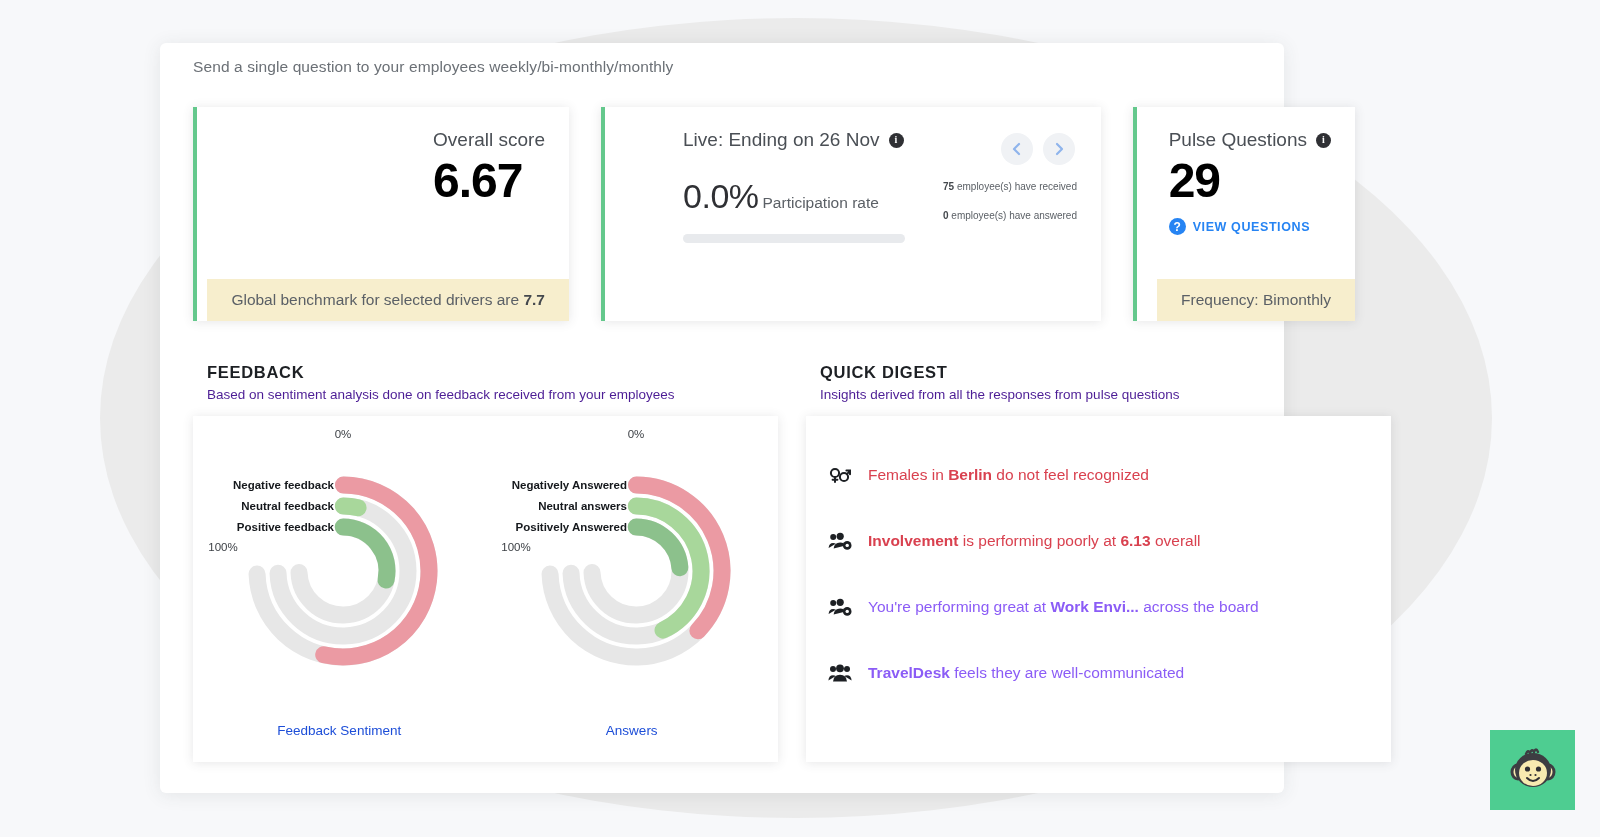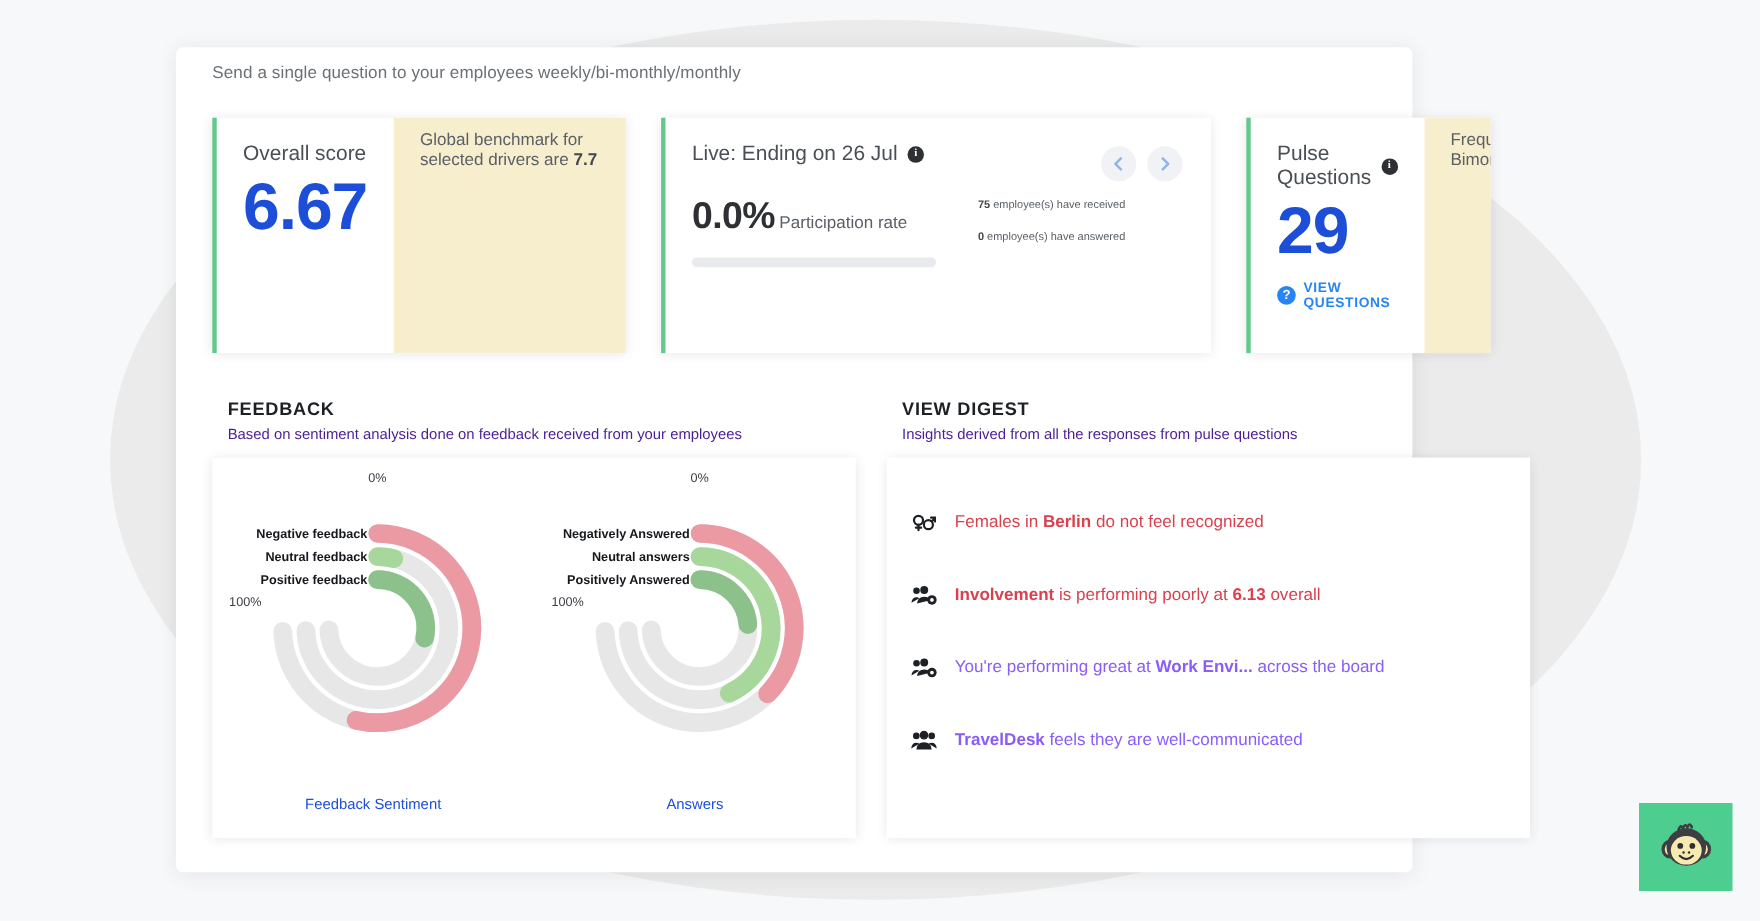--- a/index.html
+++ b/index.html
@@ -48,36 +48,37 @@
     width: 1198px; height: 214px;
     display: flex;
     gap: 0;
   }
   .kpi {
     position: relative;
     background: #ffffff;
     border-left: 4px solid #64c88c;
     box-shadow: 0 1px 10px rgba(60,64,72,0.13);
     display: flex;
-    flex-direction: row;
+    flex-direction: column;
     overflow: hidden;
+    align-items: flex-end;
   }
   .kpi-body { flex: 1; padding: 22px 24px 0 24px; }
   .kpi-title {
     font-size: 19px;
     color: #4a4f55;
     font-weight: 400;
     display: flex;
     align-items: center;
     gap: 9px;
   }
   .kpi-value {
-    font-size: 60px;
-    font-weight: 700;
-    color: #1d4ed8;
+    font-size: 48px;
+    font-weight: 700;
+    color: #000000;
     letter-spacing: -1px;
     line-height: 1.15;
     margin-top: 2px;
   }
   .kpi-footer {
     background: #f7eecd;
     padding: 12px 24px;
     font-size: 15.5px;
     color: #5b6066;
   }
@@ -105,21 +106,21 @@
 
   
   .live-row {
     display: flex;
     align-items: flex-start;
     margin-top: 26px;
   }
   .live-left { width: 250px; }
   .live-pct {
     font-size: 34px;
-    font-weight: 700;
+    font-weight: 400;
     color: #2f3034;
     letter-spacing: -0.5px;
     display: inline-block;
   }
   .live-pct-label {
     font-size: 15.5px;
     color: #5b6066;
     margin-left: 4px;
   }
   .progress-track {
@@ -306,21 +307,21 @@
           <div class="kpi-value">6.67</div>
         </div>
         <div class="kpi-footer">
           <span>Global benchmark for selected drivers are </span><b>7.7</b>
         </div>
       </div>
 
       <div class="kpi kpi-live">
         <div class="kpi-body">
           <div class="kpi-title">
-            <span>Live: Ending on 26 Jul</span>
+            <span>Live: Ending on 26 Nov</span>
             <span class="info-dot">i</span>
           </div>
 
           <div class="nav-btns">
             <button class="nav-btn">
               <svg width="14" height="14" viewBox="0 0 14 14">
                 <path d="M9 2 L4 7 L9 12" fill="none" stroke="#8fb4ec" stroke-width="2.2" stroke-linecap="round" stroke-linejoin="round"></path>
               </svg>
             </button>
             <button class="nav-btn">
@@ -406,21 +407,21 @@
                   <text x="141" y="115" class="series-label">Positively Answered</text>
                 </svg>
               <div class="chart-caption">Answers</div>
             </div>
           </div>
         </div>
       </div>
 
       <div class="section section-qd">
         <div class="section-head">
-          <div class="section-title">VIEW DIGEST</div>
+          <div class="section-title">QUICK DIGEST</div>
           <div class="section-sub">Insights derived from all the responses from pulse questions</div>
         </div>
         <div class="section-card">
           <div class="digest-list" id="digest-list">
               <div class="digest-item">
                 <span class="digest-icon neg" style="color: rgb(29, 32, 36);">
                   <svg width="22" height="18" viewBox="0 0 22 18">
                     <circle cx="6" cy="7" r="4.1" fill="none" stroke="currentColor" stroke-width="2"></circle>
                     <path d="M6 11.2 V16 M3.6 13.7 H8.4" stroke="currentColor" stroke-width="2" stroke-linecap="round" fill="none"></path>
                     <circle cx="15" cy="11" r="4.1" fill="none" stroke="currentColor" stroke-width="2"></circle>

